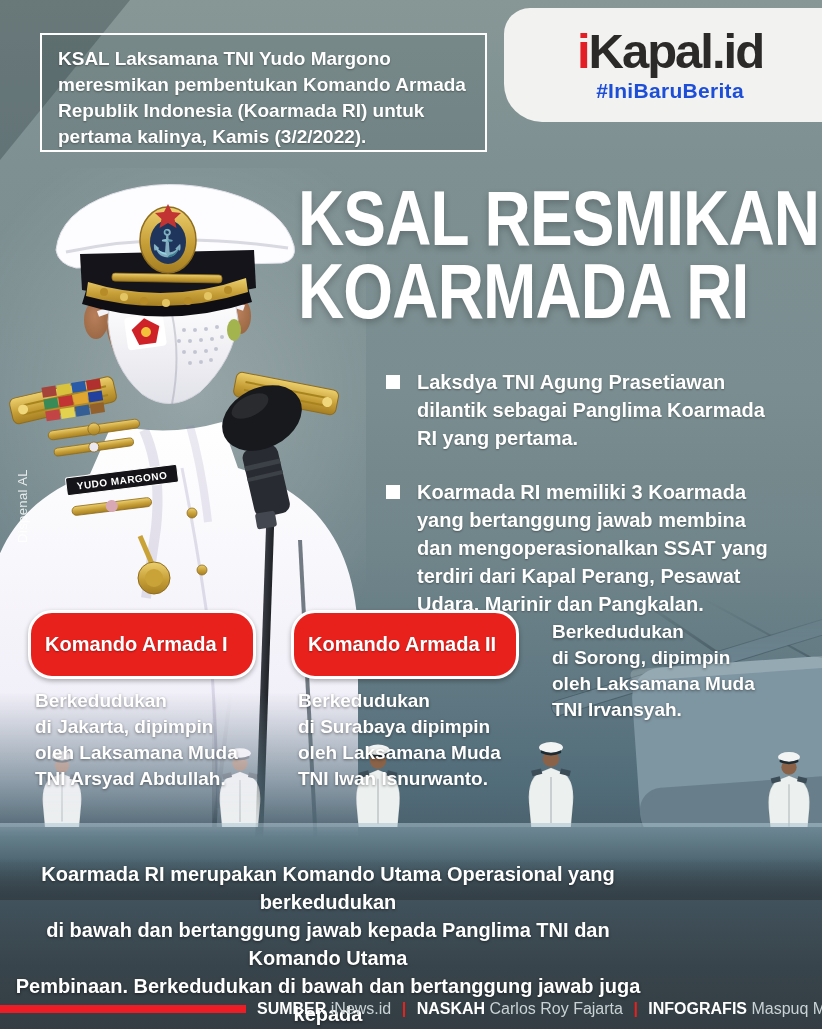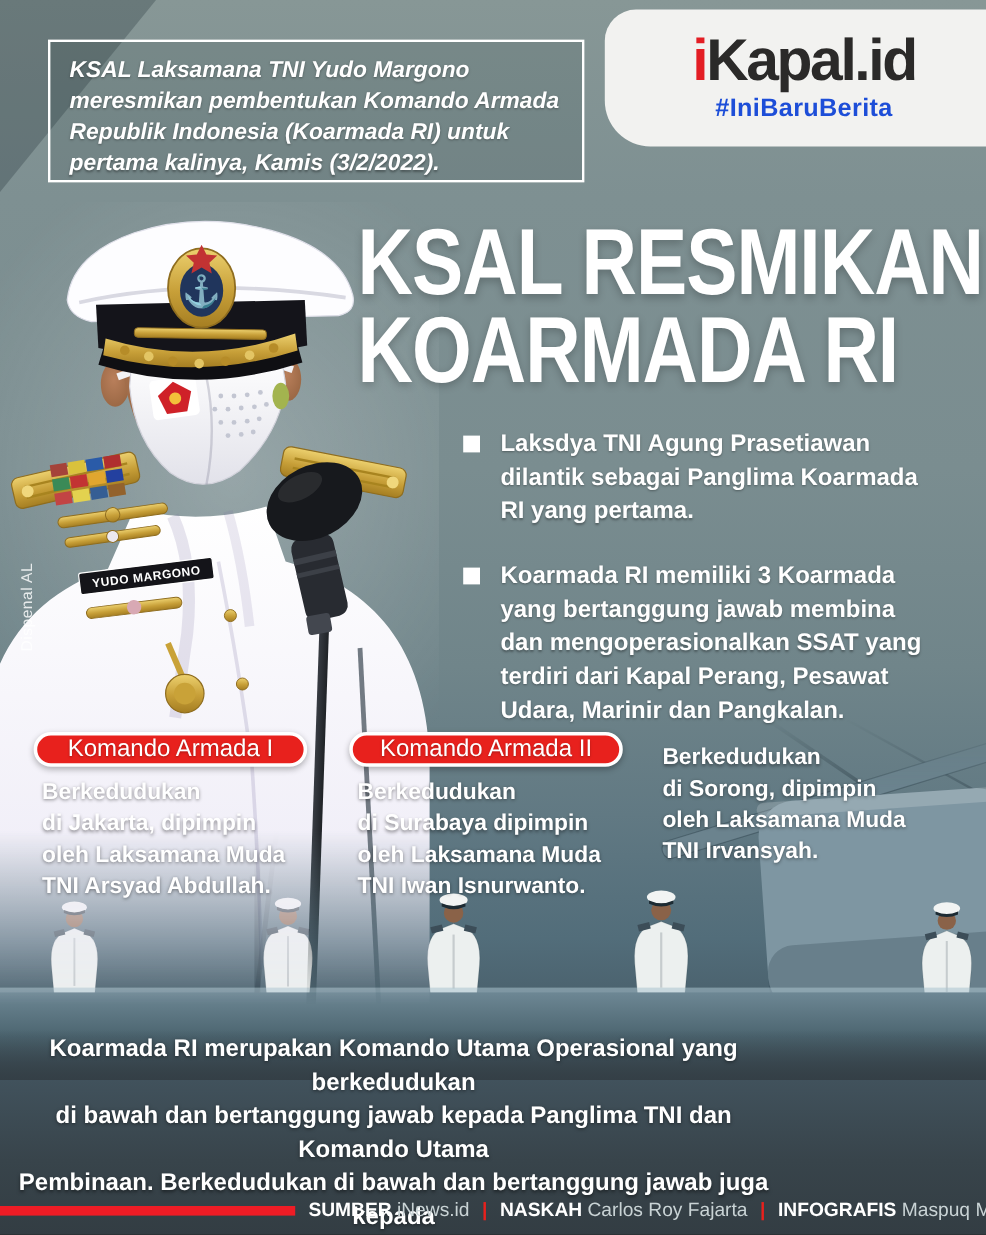--- a/index.html
+++ b/index.html
@@ -14,51 +14,51 @@
     clip-path:polygon(0 0,130px 0,0 160px);background:rgba(28,44,50,.28);}
   
   .brand-panel{position:absolute;right:0;top:8px;width:318px;height:114px;
     background:#f2f2f0;border-radius:26px 0 0 38px;
     display:flex;flex-direction:column;align-items:center;justify-content:center;padding-left:14px;box-sizing:border-box;}
   .brand-logo{font-size:49px;font-weight:700;letter-spacing:-2px;color:#2b2a29;line-height:1;}
   .brand-logo .logo-i{color:#e31e24;}
   .brand-hashtag{font-size:21px;font-weight:700;color:#1d4ed8;margin-top:3px;letter-spacing:.3px;}
   
   .intro-box{position:absolute;left:40px;top:33px;width:447px;height:119px;box-sizing:border-box;
-    border:2px solid #ffffff;background:rgba(38,54,58,.14);padding:11px 16px;font-style:italic;}
+    border:2px solid #ffffff;background:rgba(38,54,58,.14);padding:11px 16px;}
   .intro-box p{margin:0;color:#fff;font-size:19px;line-height:26px;font-weight:700;
     white-space:pre-line;text-shadow:0 1px 2px rgba(0,0,0,.35);}
   
   .title{position:absolute;left:298px;top:182px;margin:0;color:#fff;
     font-size:78px;line-height:73px;font-weight:700;letter-spacing:-1px;
     transform:scaleX(.82);transform-origin:top left;white-space:nowrap;
     text-shadow:0 3px 8px rgba(0,0,0,.22);}
   
-  .bullets{position:absolute;left:386px;top:356px;width:432px;margin:0;padding:0;list-style:none;}
+  .bullets{position:absolute;left:386px;top:368px;width:432px;margin:0;padding:0;list-style:none;}
   .bullets li{position:relative;padding-left:31px;color:#fff;font-size:20px;line-height:28px;
     font-weight:700;white-space:pre-line;text-shadow:0 1px 2px rgba(0,0,0,.35);}
   .bullets li + li{margin-top:26px;}
   .bullets li .sq{position:absolute;left:0;top:7px;width:14px;height:14px;background:#fff;}
   
   .ship-band{position:absolute;left:0;top:600px;width:822px;height:300px;
     -webkit-mask-image:linear-gradient(to bottom,transparent 0,#000 58px);
     mask-image:linear-gradient(to bottom,transparent 0,#000 58px);}
   
   .photo{position:absolute;left:-6px;top:168px;width:372px;height:690px;
     -webkit-mask-image:linear-gradient(to bottom,#000 76%,transparent 97%);
     mask-image:linear-gradient(to bottom,#000 76%,transparent 97%);}
   .photo-credit{position:absolute;left:-37px;top:498px;width:120px;height:16px;
     transform:rotate(-90deg);color:rgba(255,255,255,.82);font-size:13px;letter-spacing:.4px;text-align:center;}
   
   .commands{position:absolute;left:0;top:610px;width:822px;height:160px;}
   .command{position:absolute;top:0;width:252px;}
   .command.c1{left:28px;} .command.c2{left:291px;} .command.c3{left:545px;}
-  .command-pill{display:inline-block;box-sizing:border-box;text-align:center;
+  .command-pill{display:inline-block;box-sizing:border-box;
     background:#e8211d;border:3px solid #fff;border-radius:24px;color:#fff;
-    font-size:20px;font-weight:400;padding:0 14px;min-width:228px;
+    font-size:20px;font-weight:700;padding:20px 14px;min-width:228px;
     box-shadow:0 2px 5px rgba(0,0,0,.3);text-shadow:0 1px 2px rgba(0,0,0,.3);}
   .command.c3 .command-pill{min-width:245px;}
   .command-desc{margin:9px 0 12px 7px;color:#fff;font-size:19px;line-height:26px;font-weight:700;
     white-space:pre-line;text-shadow:0 1px 3px rgba(0,0,0,.45);}
   
   .summary{position:absolute;left:0;top:860px;width:656px;margin:0;text-align:center;
     color:#fff;font-size:20px;line-height:28px;font-weight:700;white-space:pre-line;
     text-shadow:0 1px 3px rgba(0,0,0,.5);}
   
   .footer{position:absolute;left:0;top:996px;width:822px;height:26px;display:flex;align-items:center;}

